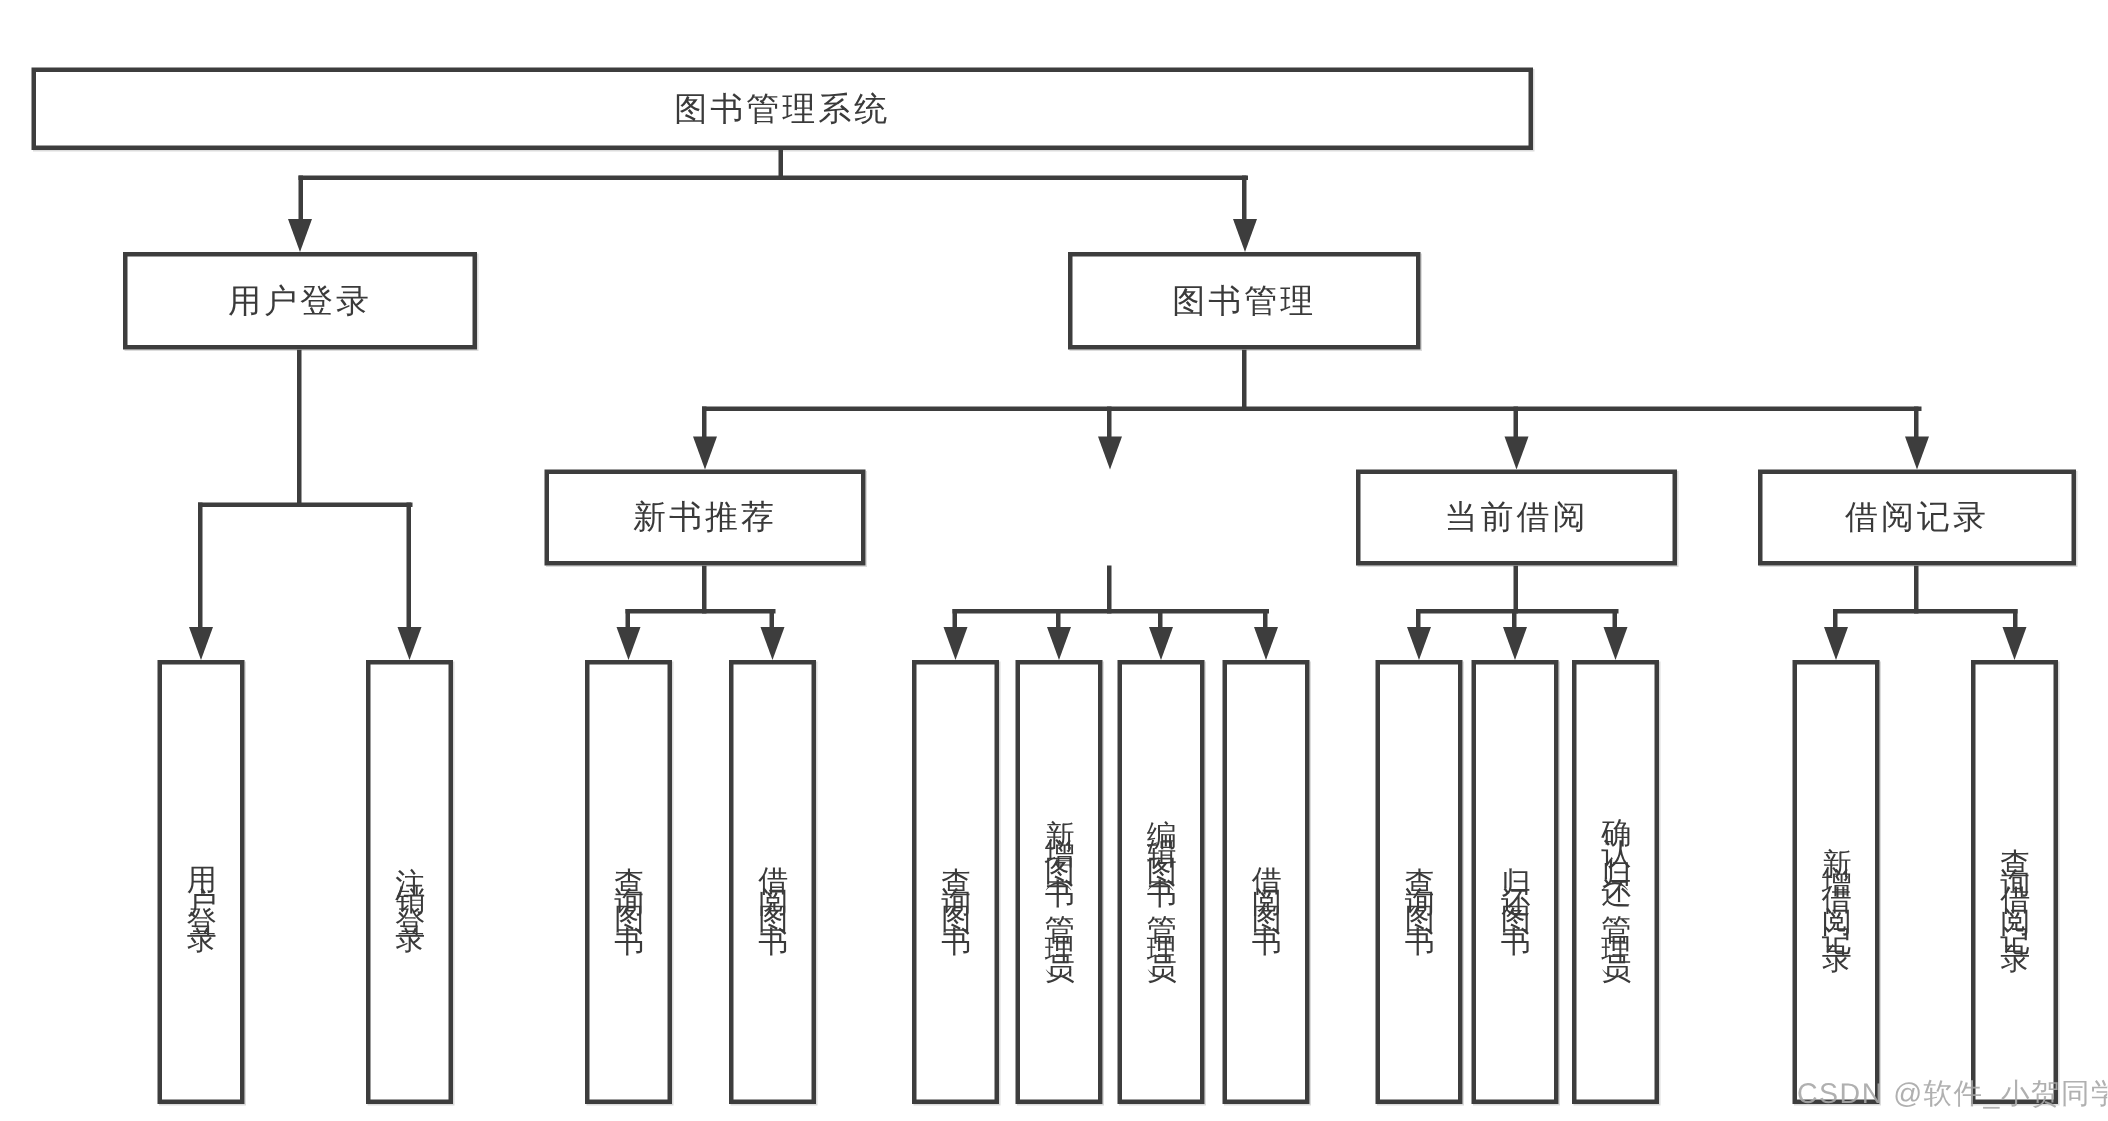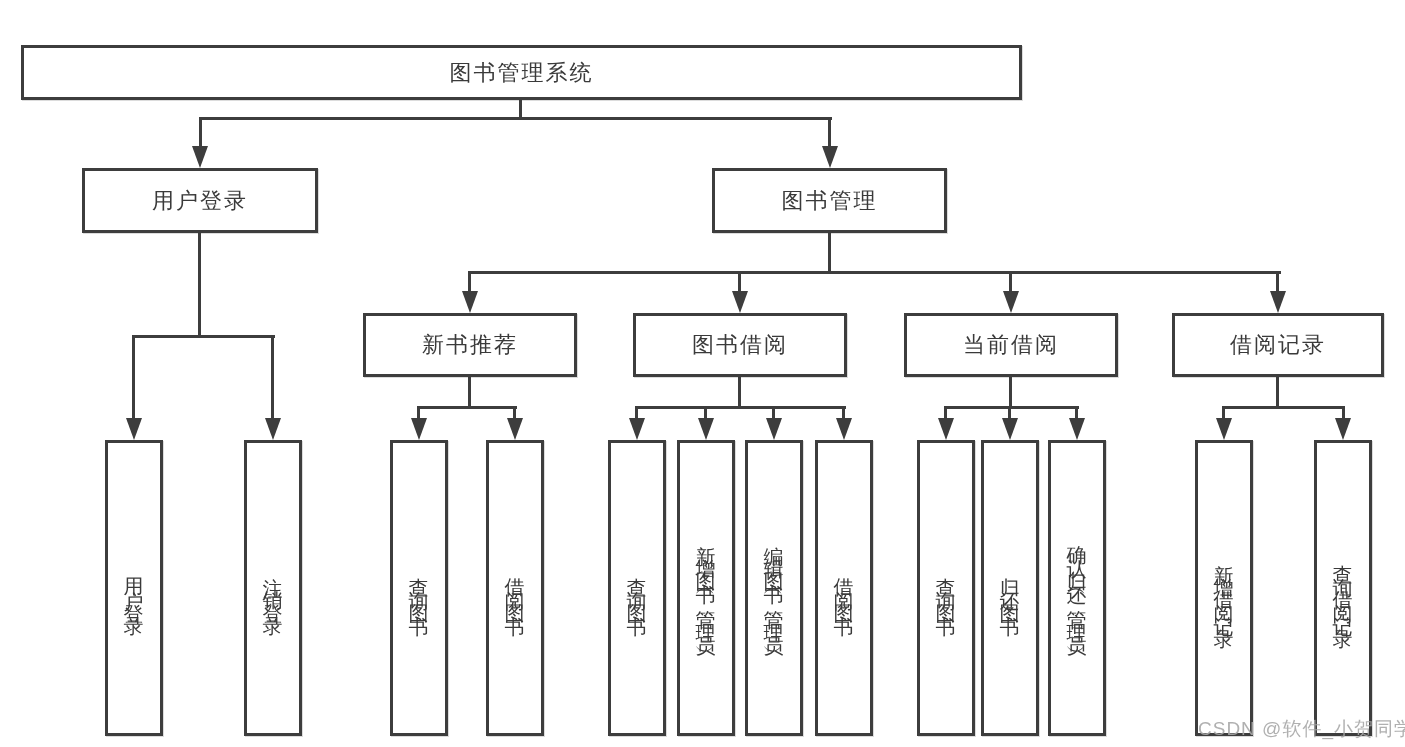--- a/index.html
+++ b/index.html
@@ -126,23 +126,20 @@
     </div>
     <div class="node" style="left: 82px; top: 168px; width: 236px; height: 65px;">
       <span class="lbl">用户登录</span>
     </div>
     <div class="node" style="left: 712px; top: 168px; width: 235px; height: 65px;">
       <span class="lbl">图书管理</span>
     </div>
     <div class="node" style="left: 363px; top: 313px; width: 214px; height: 64px;">
       <span class="lbl">新书推荐</span>
     </div>
-    <div class="node" style="left: 633px; top: 313px; width: 214px; height: 64px;">
-      <span class="lbl">图书借阅</span>
-    </div>
     <div class="node" style="left: 904px; top: 313px; width: 214px; height: 64px;">
       <span class="lbl">当前借阅</span>
     </div>
     <div class="node" style="left: 1172px; top: 313px; width: 212px; height: 64px;">
       <span class="lbl">借阅记录</span>
     </div>
     <div class="node v" style="left: 105px; top: 440px; width: 58px; height: 296px;">
       <span class="lbl">用户登录</span>
     </div>
     <div class="node v" style="left: 244px; top: 440px; width: 58px; height: 296px;">

